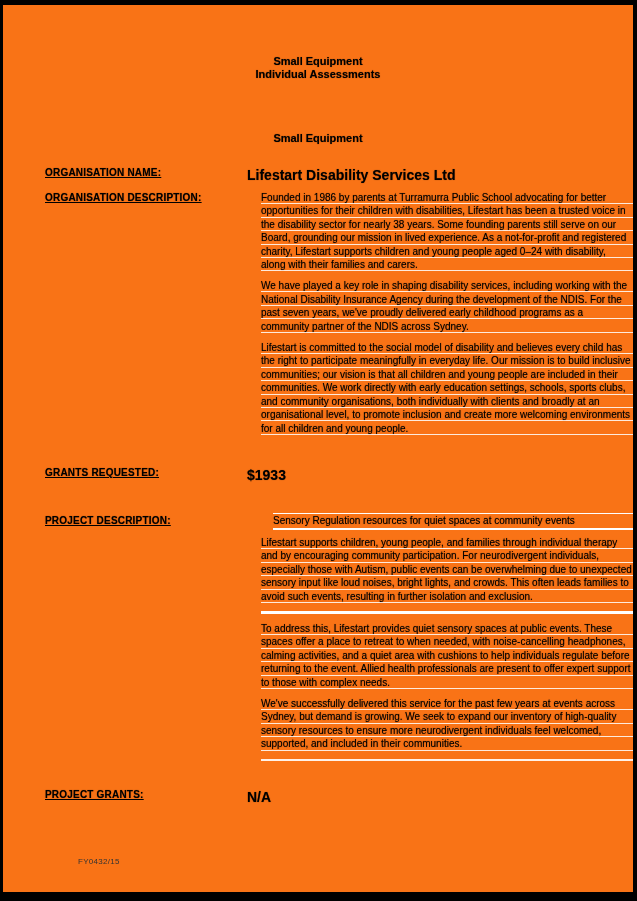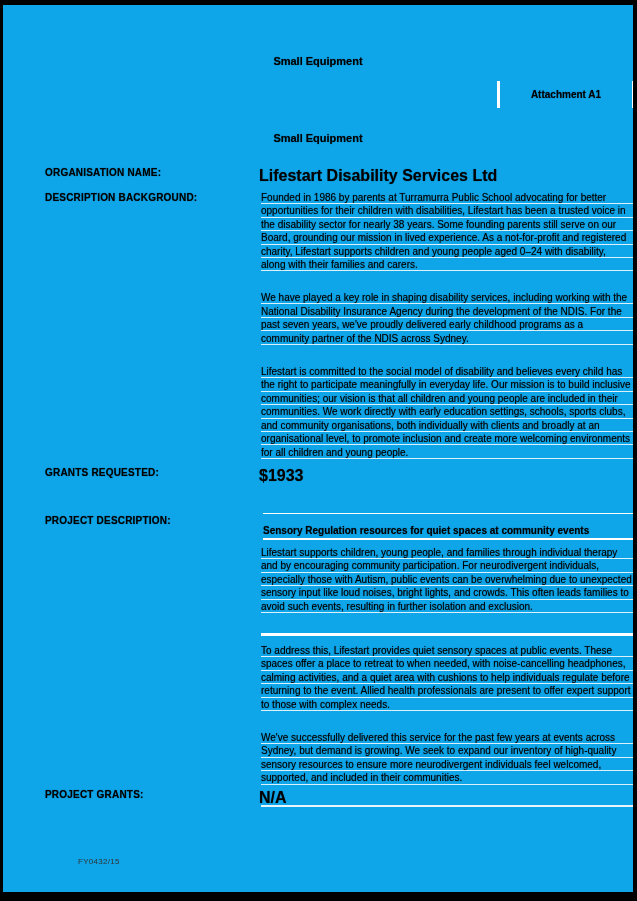--- a/index.html
+++ b/index.html
@@ -1,20 +1,20 @@
 <!DOCTYPE html>
 <html><head>
 <meta charset="utf-8">
 <style>
   html, body { margin: 0; padding: 0; background: #000; }
   .page {
     position: relative;
     width: 637px; height: 901px;
     box-sizing: border-box;
-    background: #0ea5e9;
+    background: #f97316;
     border-top: 5px solid #000;
     border-left: 3px solid #000;
     border-right: 4px solid #000;
     border-bottom: 9px solid #000;
     font-family: "Liberation Sans", sans-serif;
     color: #000;
     overflow: hidden;
   }
   .doc-text { text-shadow: 0 0 1px rgba(0,0,0,0.55); }
 
@@ -34,74 +34,73 @@
 
   .section-heading {
     position: absolute; top: 127px; left: 0; right: 0;
     text-align: center; font-weight: bold; font-size: 11px;
   }
 
   .field-label {
     position: absolute; left: 42px;
     font-weight: bold; font-size: 10px; letter-spacing: 0.2px;
     white-space: nowrap;
+    text-decoration: underline;
   }
   .field-value {
-    position: absolute; left: 256px;
-    font-weight: bold; font-size: 16px;
+    position: absolute; left: 244px;
+    font-weight: bold; font-size: 14px;
   }
 
   .para-col {
     position: absolute; left: 258px; width: 372px;
     font-size: 10px; line-height: 13.4px;
   }
   .para {
-    margin: 0 0 20px 0;
+    margin: 0 0 8px 0;
     background-image: repeating-linear-gradient(
       to bottom,
       transparent 0, transparent 12.4px,
       rgba(255,255,255,0.85) 12.4px, rgba(255,255,255,0.85) 13.4px);
   }
   .edge-marks { border-right: 2px solid rgba(255,255,255,0.8); }
 
   .project-heading {
-    font-weight: bold; font-size: 10px; line-height: 14px;
+    font-weight: normal; font-size: 10px; line-height: 14px;
     border-top: 1px solid #fff;
     border-bottom: 2px solid #fff;
-    margin: 0 0 6px 2px;
-    padding-top: 10px;
+    margin: 0 0 6px 12px;
+    padding-top: 0;
   }
   .hrule { height: 3px; background: #fff; border: 0; margin: 2px 0 8px 0; }
   .hrule-thin { height: 2px; background: rgba(255,255,255,0.9); border: 0; margin: 2px 0 0 0; }
 
   .footer-ref {
     position: absolute; left: 75px; top: 852px;
     font-size: 8px; font-weight: normal; color: #333;
     letter-spacing: 0.3px;
   }
 </style>
 </head>
 <body>
 
 <div class="page">
 
   <div class="title-block doc-text">
     <div>Small Equipment</div>
+    <div>Individual Assessments</div>
   </div>
 
-  <div class="attachment-badge doc-text">
-    <span>Attachment A1</span>
-  </div>
 
   <div class="section-heading doc-text">Small Equipment</div>
 
   <div class="field-label doc-text" style="top:162px">ORGANISATION NAME:</div>
   <div class="field-value doc-text" style="top:162px">Lifestart Disability Services Ltd</div>
 
-  <div class="field-label doc-text" style="top:187px">DESCRIPTION BACKGROUND:</div>
+  <div class="field-label doc-text" style="top:187px">ORGANISATION DESCRIPTION:</div>
   <div class="para-col edge-marks doc-text" style="top:186px">
     <p class="para">Founded in 1986 by parents at Turramurra Public School advocating for better opportunities for their children with disabilities, Lifestart has been a trusted voice in the disability sector for nearly 38 years. Some founding parents still serve on our Board, grounding our mission in lived experience. As a not-for-profit and registered charity, Lifestart supports children and young people aged 0–24 with disability, along with their families and carers.</p>
     <p class="para">We have played a key role in shaping disability services, including working with the National Disability Insurance Agency during the development of the NDIS. For the past seven years, we've proudly delivered early childhood programs as a community partner of the NDIS across Sydney.</p>
     <p class="para">Lifestart is committed to the social model of disability and believes every child has the right to participate meaningfully in everyday life. Our mission is to build inclusive communities; our vision is that all children and young people are included in their communities. We work directly with early education settings, schools, sports clubs, and community organisations, both individually with clients and broadly at an organisational level, to promote inclusion and create more welcoming environments for all children and young people.</p>
   </div>
 
   <div class="field-label doc-text" style="top:462px">GRANTS REQUESTED:</div>
   <div class="field-value doc-text" style="top:462px">$1933</div>
 
   <div class="field-label doc-text" style="top:510px">PROJECT DESCRIPTION:</div>

